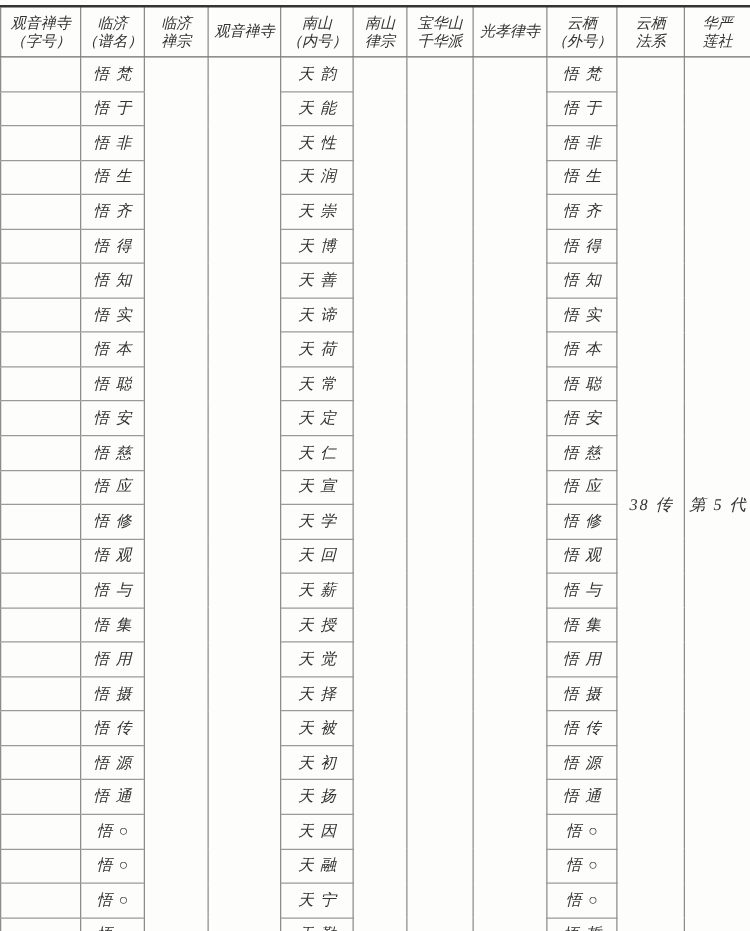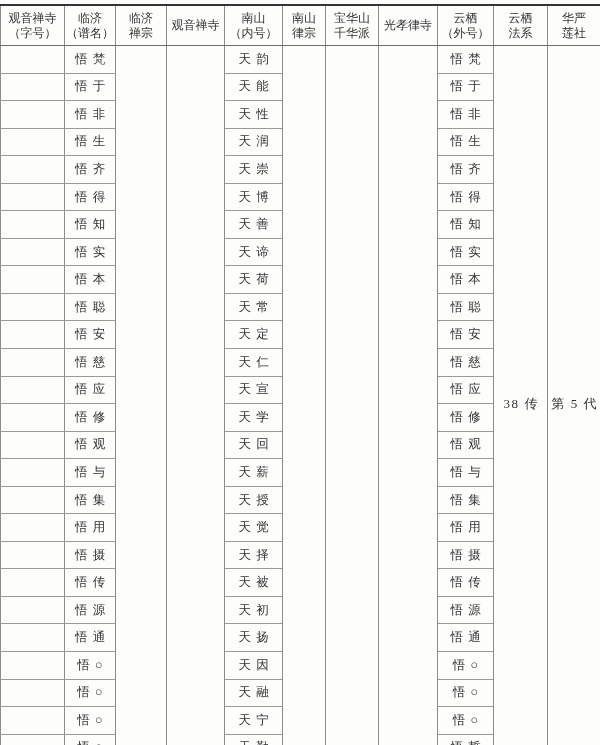--- a/index.html
+++ b/index.html
@@ -8,20 +8,21 @@
     width: 600px;
     height: 745px;
     background: #fdfdfc;
     font-family: "Liberation Serif", "DejaVu Serif", serif;
     overflow: hidden;
   }
   .page {
     position: relative;
     width: 600px;
     height: 564px;
+    font-style: italic;
   }
   table.lineage {
     position: absolute;
     top: 4px;
     left: 0;
     width: 600px;
     table-layout: fixed;
     border-collapse: collapse;
     border-top: 2px solid #343434;
     border-bottom: 2px solid #343434;

